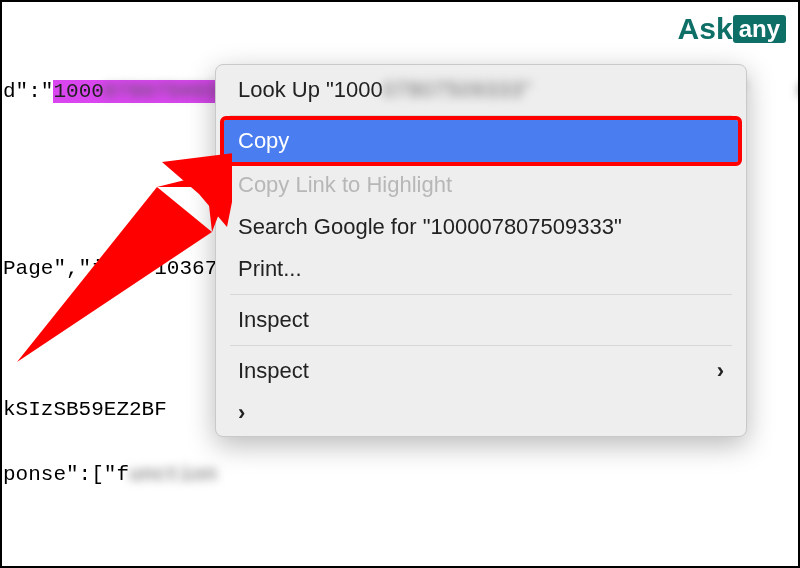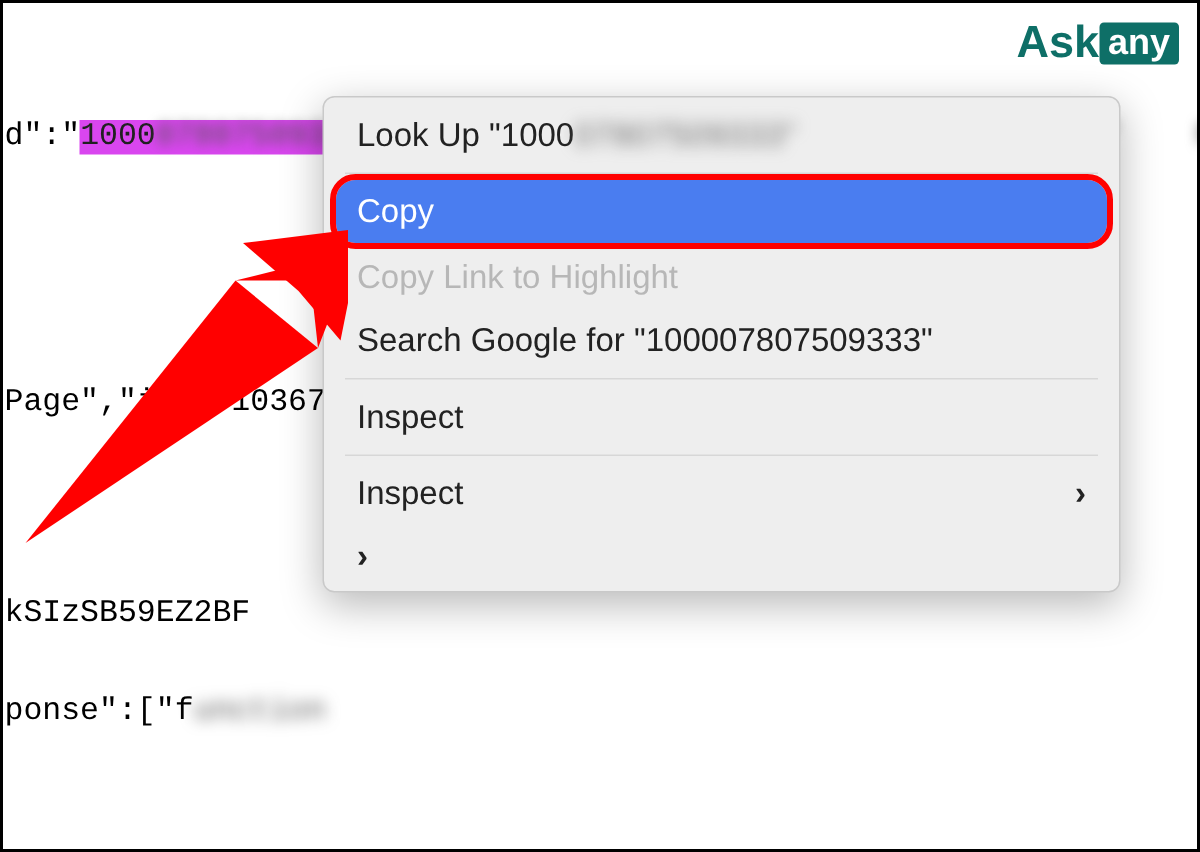--- a/index.html
+++ b/index.html
@@ -91,21 +91,21 @@
   .ctx hr {
     border: none;
     border-top: 1px solid #d7d7d7;
     margin: 4px 14px;
   }
   .ctx .item.copy {
     background: #4a7df0;
     color: #ffffff;
     outline: 4px solid #ff0000;
     outline-offset: 0;
-    border-radius: 13px;
+    border-radius: 2px;
     margin: 2px 8px;
     padding: 8px 14px;
     text-align: center;
   }
   .lookup-blur {
     display: inline-block;
     filter: blur(5px);
     color: #6e6e6e;
     letter-spacing: 0.5px;
   }
@@ -150,20 +150,23 @@
   <hr>
   <div class="item copy">
     <span>Copy</span>
   </div>
   <div class="item disabled">
     <span>Copy Link to Highlight</span>
   </div>
   <div class="item">
     <span>Search Google for "100007807509333"</span>
   </div>
+  <div class="item">
+    <span>Print...</span>
+  </div>
   <hr>
   <div class="item">
     <span>Inspect</span>
   </div>
   <hr>
   <div class="item">
     <span>Inspect</span>
     <span class="chevron">›</span>
   </div>
   <div class="item">

